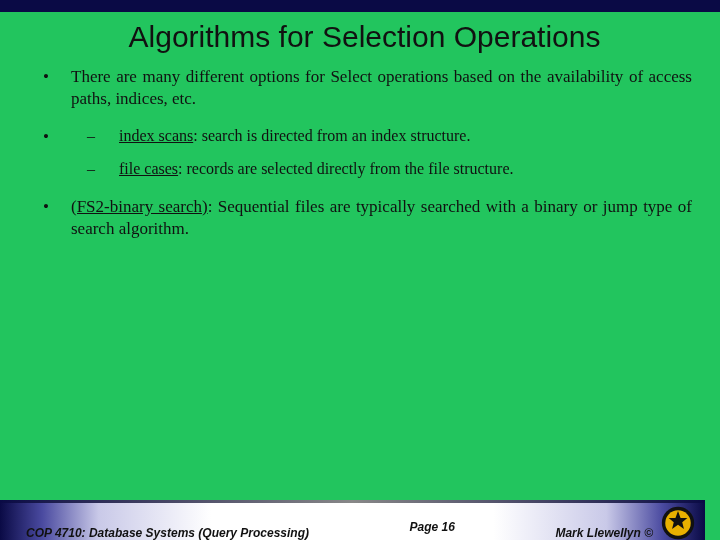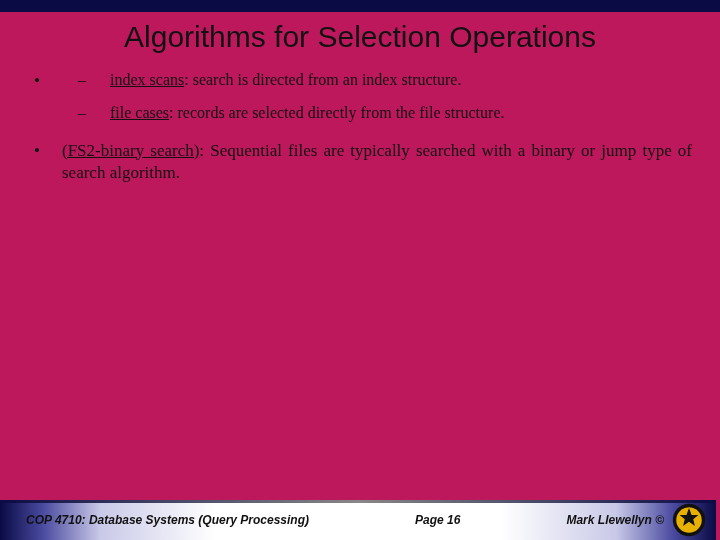--- a/index.html
+++ b/index.html
@@ -5,25 +5,26 @@
   * { margin: 0; padding: 0; box-sizing: border-box; }
   html, body { width: 720px; height: 540px; overflow: hidden; }
   body {
     background: #fff;
     font-family: "Times New Roman", Times, serif;
     position: relative;
   }
   .slide {
     width: 720px;
     height: 540px;
-    background: #be185d;
+    background: #22c55e;
     border-top: 12px solid #0a0a45;
     position: relative;
     display: flex;
     flex-direction: column;
+    padding-left: 9px;
   }
   .title {
     font-family: Arial, Helvetica, sans-serif;
     font-size: 30px;
     color: #111;
     text-align: center;
     margin: 8px 20px 12px;
     font-weight: 400;
   }
   .content {
@@ -61,24 +62,24 @@
   ul.sub > li::before {
     content: "–";
     position: absolute;
     left: 16px;
     top: 0;
     font-size: 16px;
   }
   .u { text-decoration: underline; }
   .footer {
     position: absolute;
-    left: 0; right: 4px; bottom: 0;
+    left: 0; right: 15px; bottom: 0;
     height: 40px;
     display: flex;
-    align-items: center;
+    align-items: flex-end;
     font-family: Arial, Helvetica, sans-serif;
     font-size: 12px;
     font-weight: bold;
     font-style: italic;
     color: #111;
   }
   .footer .grad {
     position: absolute;
     left: 0; right: 0; top: 0; bottom: 0;
     background: linear-gradient(to right,
@@ -105,20 +106,23 @@
 </style>
 </head>
 <body>
 
 <div class="slide">
   <h1 class="title">Algorithms for Selection Operations</h1>
 
   <div class="content">
     <ul class="main">
 
+      <li>
+        <span>There are many different options for Select operations based on the availability of access paths, indices, etc.</span>
+      </li>
 
       <li>
         <ul class="sub">
           <li>
             <span class="u">index scans</span><span>: search is directed from an index structure.</span>
           </li>
           <li>
             <span class="u">file cases</span><span>: records are selected directly from the file structure.</span>
           </li>
         </ul>

